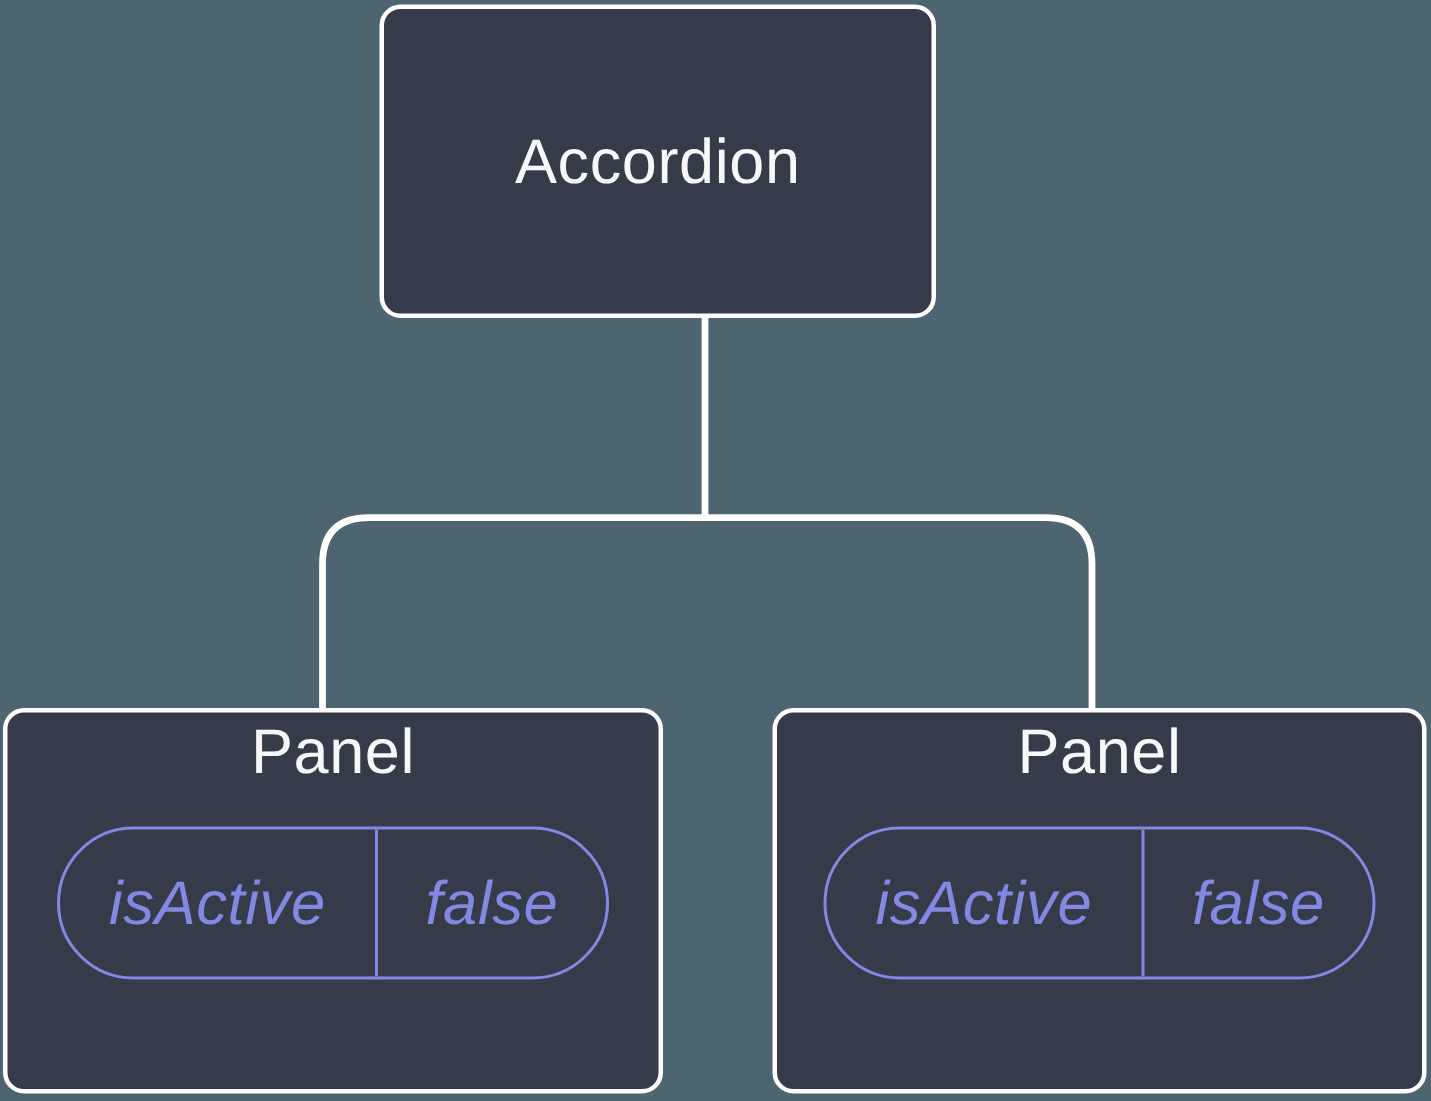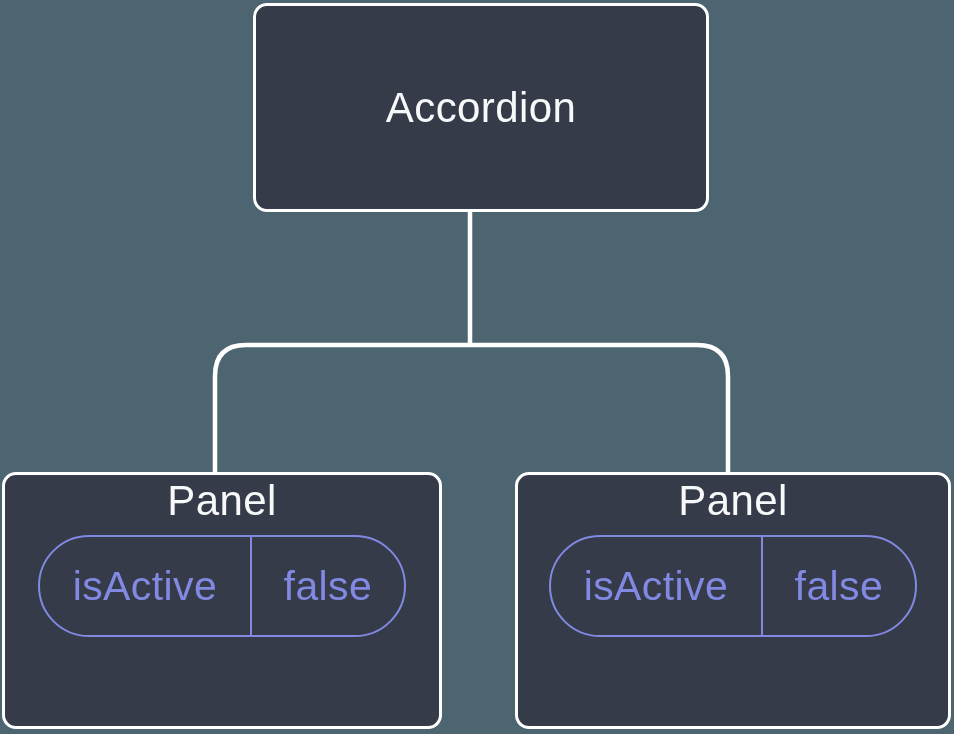--- a/index.html
+++ b/index.html
@@ -33,45 +33,46 @@
     stroke-width: 4.5;
   }
   .node {
     position: absolute;
     background: var(--node-fill);
     border: 3px solid var(--node-border);
     border-radius: 14px;
   }
   .node-root {
     left: 253px; top: 3px;
-    width: 456px; height: 209px;
+    width: 371px; height: 209px;
     display: flex;
     align-items: center;
     justify-content: center;
   }
   .node-panel-left  { left: 2px;   top: 472px; width: 440px; height: 257px; }
   .node-panel-right { left: 515px; top: 472px; width: 436px; height: 257px; }
   .node-label {
     display: block;
     text-align: center;
     font-size: 42px;
     font-weight: 500;
     letter-spacing: 0.4px;
     color: var(--label-text);
     line-height: 52px;
   }
   .panel-label { }
   .state-pill {
-    margin: 8px auto 0 auto;
+    margin: 24px auto 0 auto;
     width: 368px; height: 102px;
     border: 2.5px solid var(--state-accent);
     border-radius: 51px;
     display: flex;
     align-items: stretch;
     overflow: hidden;
+    font-style: italic;
   }
   .pill-cell {
     display: flex;
     align-items: center;
     justify-content: center;
     font-size: 41px;
     font-weight: 400;
     letter-spacing: 0.4px;
     color: var(--state-accent);
   }

